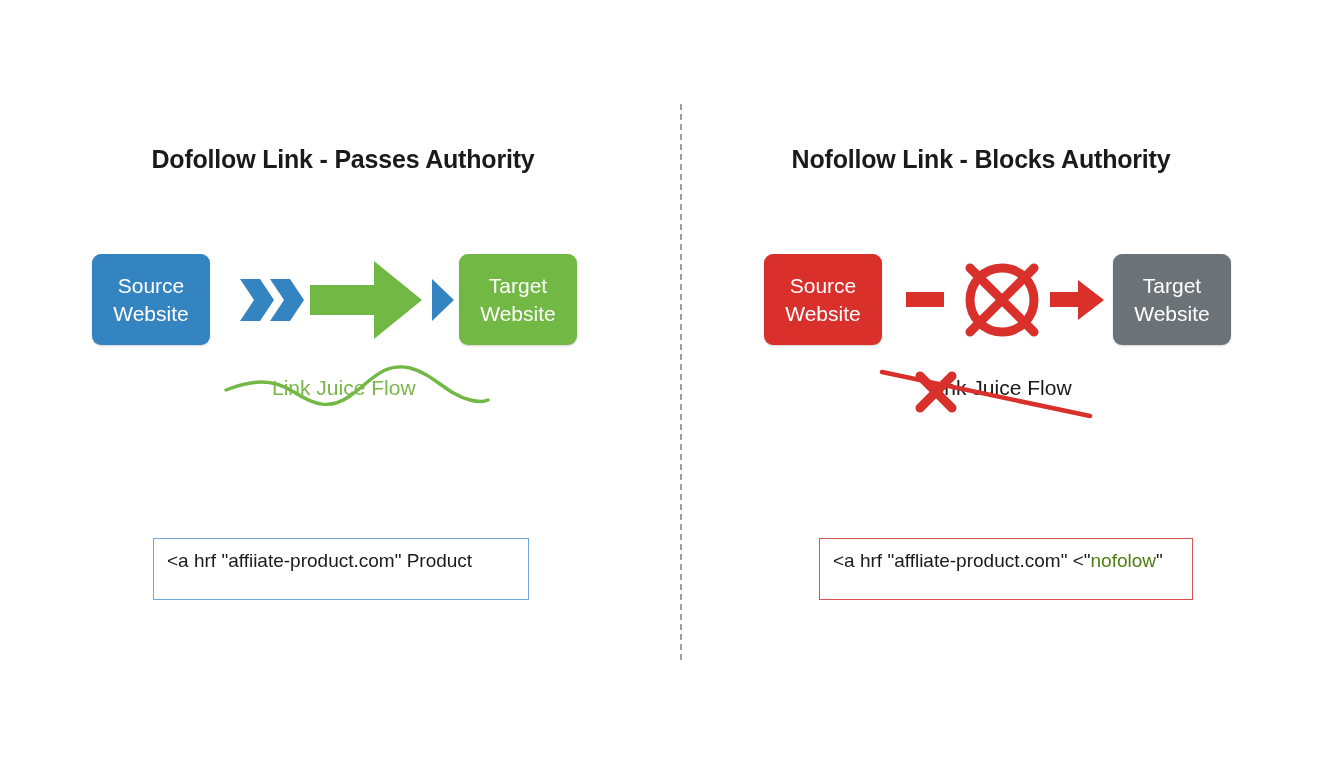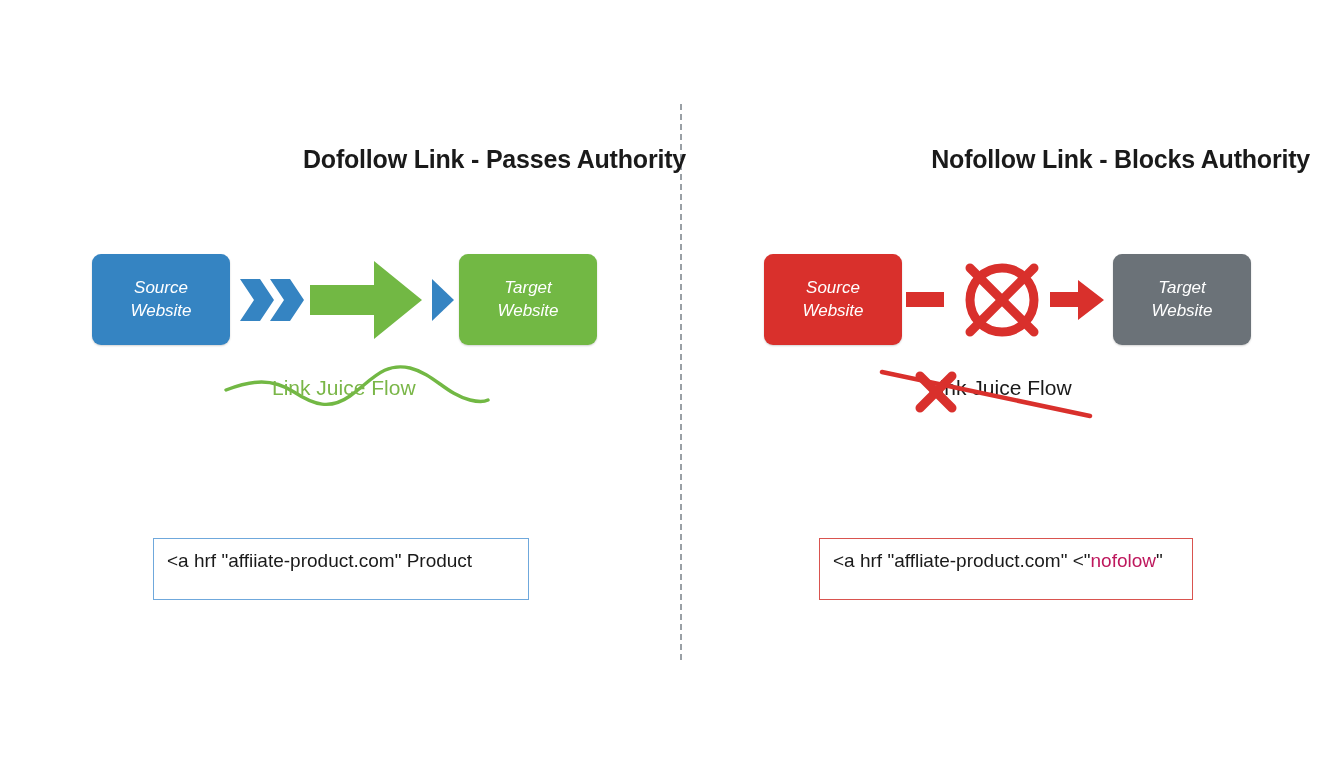--- a/index.html
+++ b/index.html
@@ -32,41 +32,40 @@
 
   
   .panel-title {
     position: absolute;
     top: 145px;
     font-size: 25px;
     font-weight: bold;
     color: #1a1a1a;
     letter-spacing: -0.2px;
     white-space: nowrap;
-    text-align: right;
+    text-align: center;
   }
   .panel-title.left  { left: 0;    width: 686px; }
   .panel-title.right { left: 652px; width: 658px; }
 
   
   .site-box {
     position: absolute;
-    width: 138px;
+    width: 118px;
     height: 91px;
     border-radius: 9px;
     display: flex;
     flex-direction: column;
     align-items: center;
     justify-content: center;
     color: #ffffff;
-    font-size: 17px;
+    font-size: 21px;
     line-height: 1.33;
     text-align: center;
     box-shadow: 0 1px 2px rgba(0,0,0,0.18);
-    font-style: italic;
   }
   .site-box span { display: block; }
 
   #box-source-dofollow { left: 92px;  top: 254px; background: #3584C2; }
   #box-target-dofollow { left: 459px; top: 254px; background: #72B844; }
   #box-source-nofollow { left: 764px; top: 254px; background: #D9302C; }
   #box-target-nofollow { left: 1113px;top: 254px; background: #6B7278; }
 
   
   .arrow-group { position: absolute; }
@@ -125,21 +124,21 @@
   #code-dofollow {
     left: 153px;  top: 538px;
     width: 376px; height: 62px;
     border: 1.6px solid #6FA8DC;
   }
   #code-nofollow {
     left: 819px;  top: 538px;
     width: 374px; height: 62px;
     border: 1.6px solid #D9534F;
   }
-  .code-red { color: #be185d; }
+  .code-red { color: #4d7c0f; }
 </style>
 </head>
 <body>
 
 <div id="canvas">
 
   <div class="divider"></div>
 
   <div class="panel-title left">Dofollow Link - Passes Authority</div>
 

